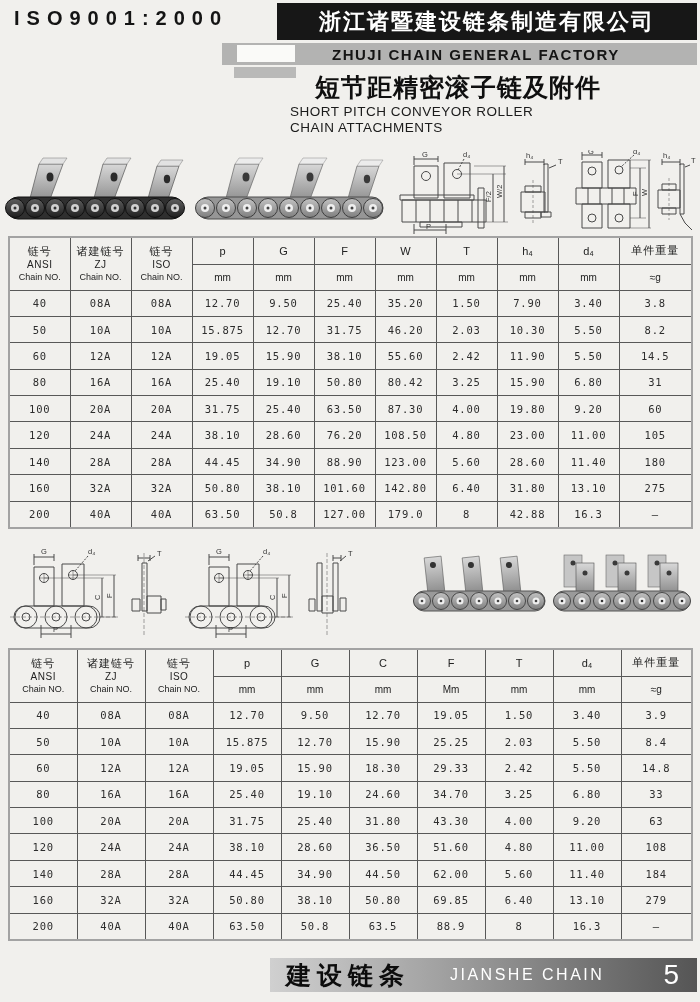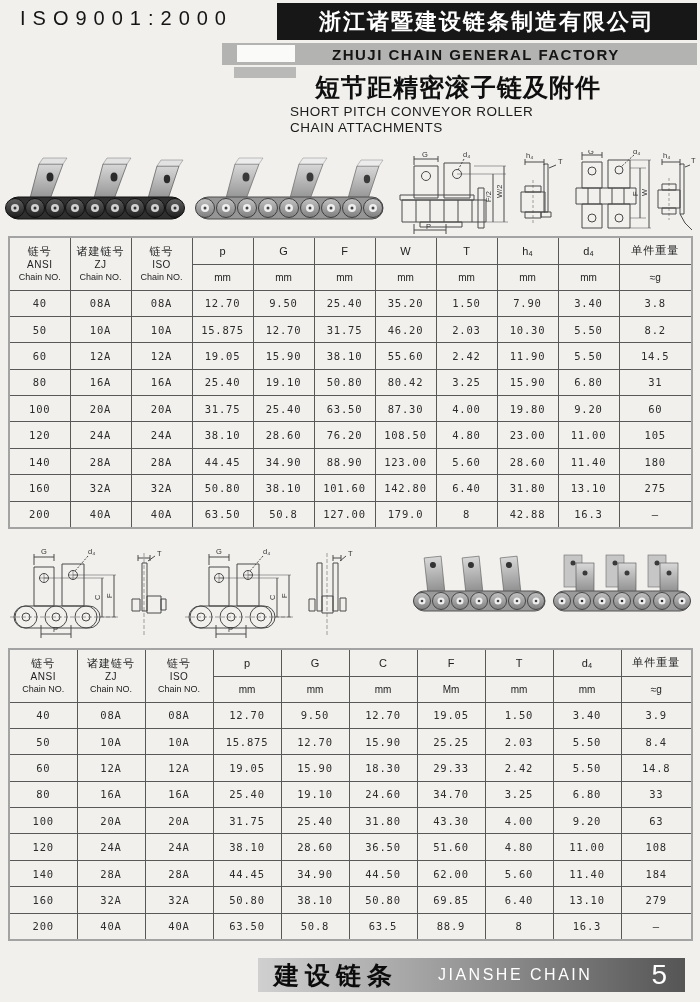--- a/index.html
+++ b/index.html
@@ -3,21 +3,21 @@
 <meta charset="utf-8">
 <style>
   * { margin:0; padding:0; box-sizing:border-box; }
   html,body { background:#e8e7e4; }
   .page {
     position:relative; width:700px; height:1002px; margin:0 auto;
     background:#f1f0ed; overflow:hidden;
     font-family:"Liberation Sans","DejaVu Sans",sans-serif;
   }
   
-  .iso-label { position:absolute; left:20px; top:7px; font-size:20px; letter-spacing:7px; color:#141414; font-weight:400; }
+  .iso-label { position:absolute; left:14px; top:7px; font-size:20px; letter-spacing:7px; color:#141414; font-weight:700; }
   .black-bar { position:absolute; left:277px; top:3px; width:420px; height:37px; background:#171717;
     color:#ffffff; display:flex; align-items:center; justify-content:center;
     font-size:22px; font-weight:bold; letter-spacing:2px; white-space:nowrap; }
   .banner { position:absolute; left:222px; top:43px; width:475px; height:22px; background:#b3b3b2; }
   .banner-notch { position:absolute; left:15px; top:2px; width:58px; height:17px; background:#fafaf8; }
   .banner-text { position:absolute; left:110px; top:3px; font-size:15px; font-weight:bold; color:#151515; letter-spacing:1.5px; white-space:nowrap; }
   .gray-chip { position:absolute; left:234px; top:67px; width:62px; height:11px; background:#b9b9b8; }
   .title-cn { position:absolute; left:315px; top:71px; font-size:25px; font-weight:bold; color:#0f0f0f; letter-spacing:1px; white-space:nowrap; }
   .title-en { position:absolute; left:290px; top:104px; font-size:13.5px; font-weight:500; color:#1b1b1b; line-height:16px; letter-spacing:0.5px; }
   
@@ -35,21 +35,21 @@
   .chain-th div.code{ font-size:10px; line-height:13px; letter-spacing:0.5px; }
   .chain-th div.en  { font-size:9px;  line-height:13px; }
   th.sym  { height:27px; font-size:11px; }
   th.unit { height:26px; font-size:10px; }
   th.wtitle { font-size:11px; letter-spacing:1px; }
   table.spec td { height:26.4px; font-size:10.5px; letter-spacing:0.8px; color:#2d2d2d;
     font-family:"DejaVu Sans Mono","Liberation Mono",monospace; }
   .t1 { top:236px; }
   .t2 { top:648px; }
   
-  .footer-bar { position:absolute; left:258px; top:958px; width:427px; height:34px;
+  .footer-bar { position:absolute; left:270px; top:958px; width:427px; height:34px;
     background:linear-gradient(90deg,#d0d0d0 0%,#9b9b9b 45%,#555555 100%);
     display:flex; align-items:center; }
   .footer-cn  { font-size:25px; font-weight:bold; color:#0c0c0c; letter-spacing:6px; margin-left:16px; white-space:nowrap; }
   .footer-en  { font-size:16px; font-weight:normal; color:#ffffff; letter-spacing:2.5px; margin-left:40px; white-space:nowrap; }
   .footer-num { font-size:28px; color:#ffffff; margin-left:auto; margin-right:18px; }
 </style>
 </head>
 <body>
 
 <div class="page">

